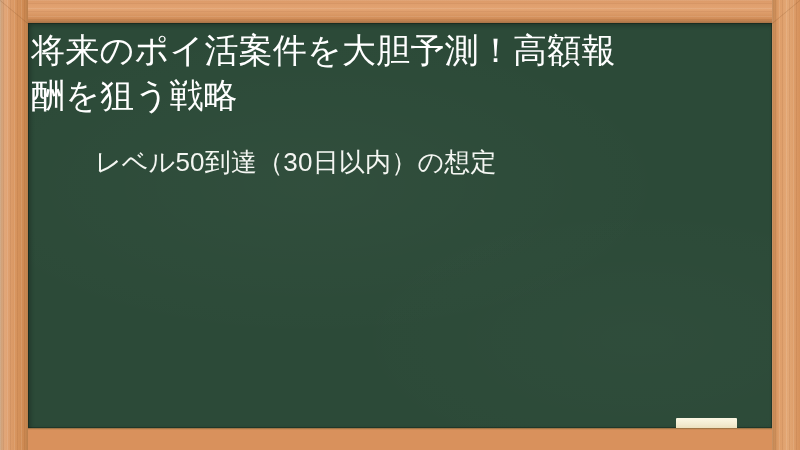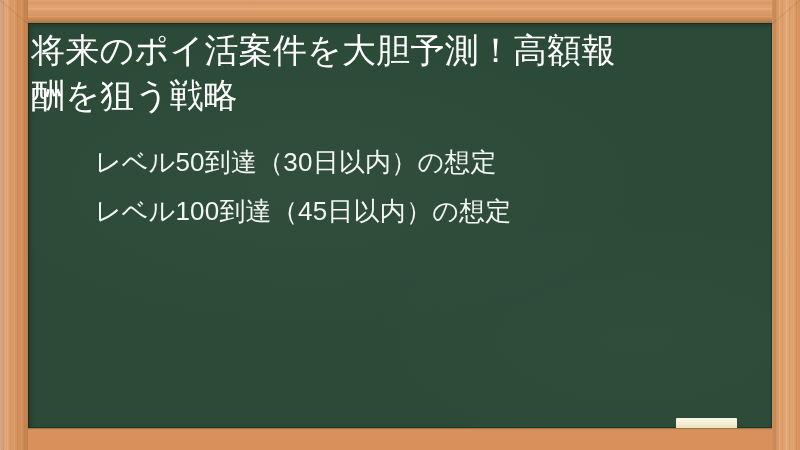--- a/index.html
+++ b/index.html
@@ -194,19 +194,18 @@
     <div class="mitre mitre-tr"></div>
   </div>
 
   <div class="board">
 
     <div class="board-title">将来のポイ活案件を大胆予測！高額報
 酬を狙う戦略</div>
 
     <div class="board-lines">
       <div class="board-line">レベル50到達（30日以内）の想定</div>
-      <div class="board-line">レベル100到達（45日以内）の想定</div>
     </div>
 
     <div class="chalk"></div>
 
   </div>
 </div>
 
 </body></html>

